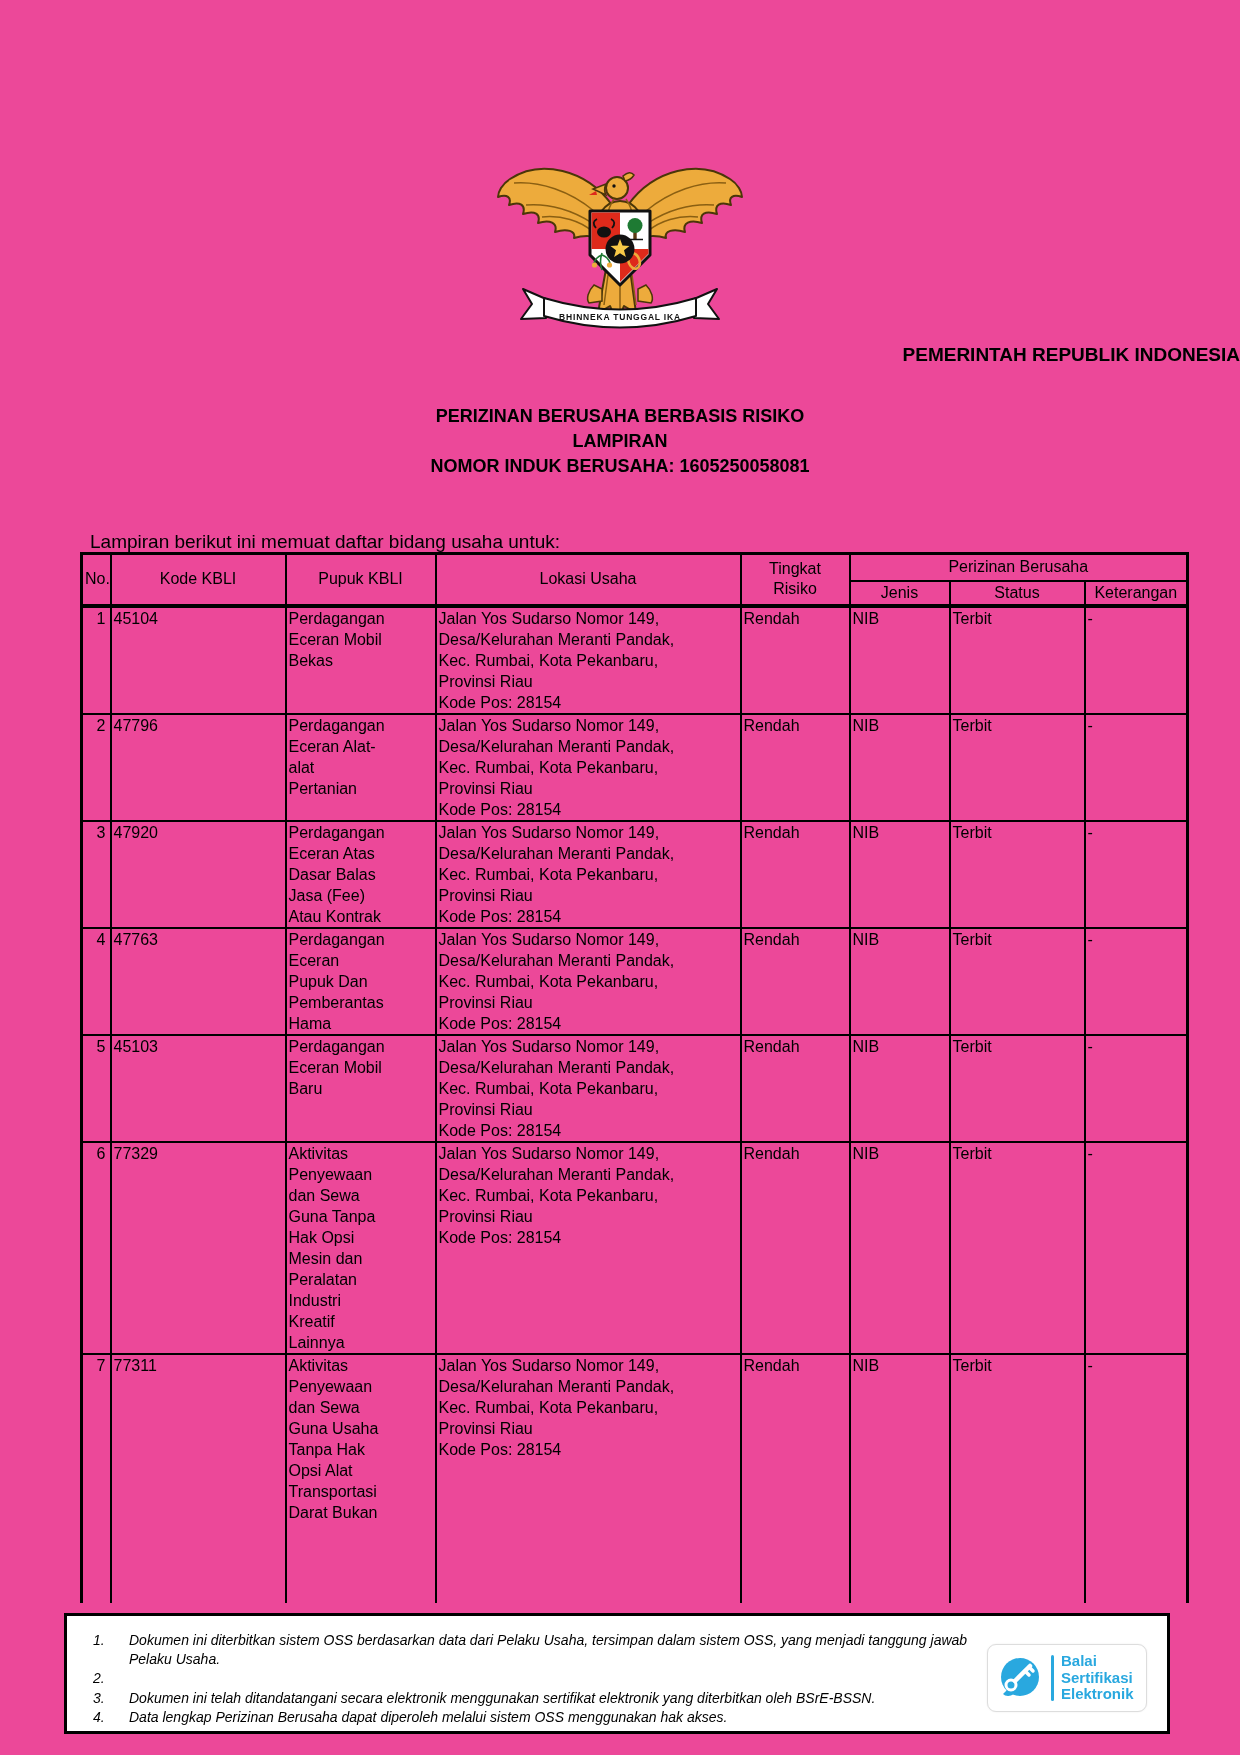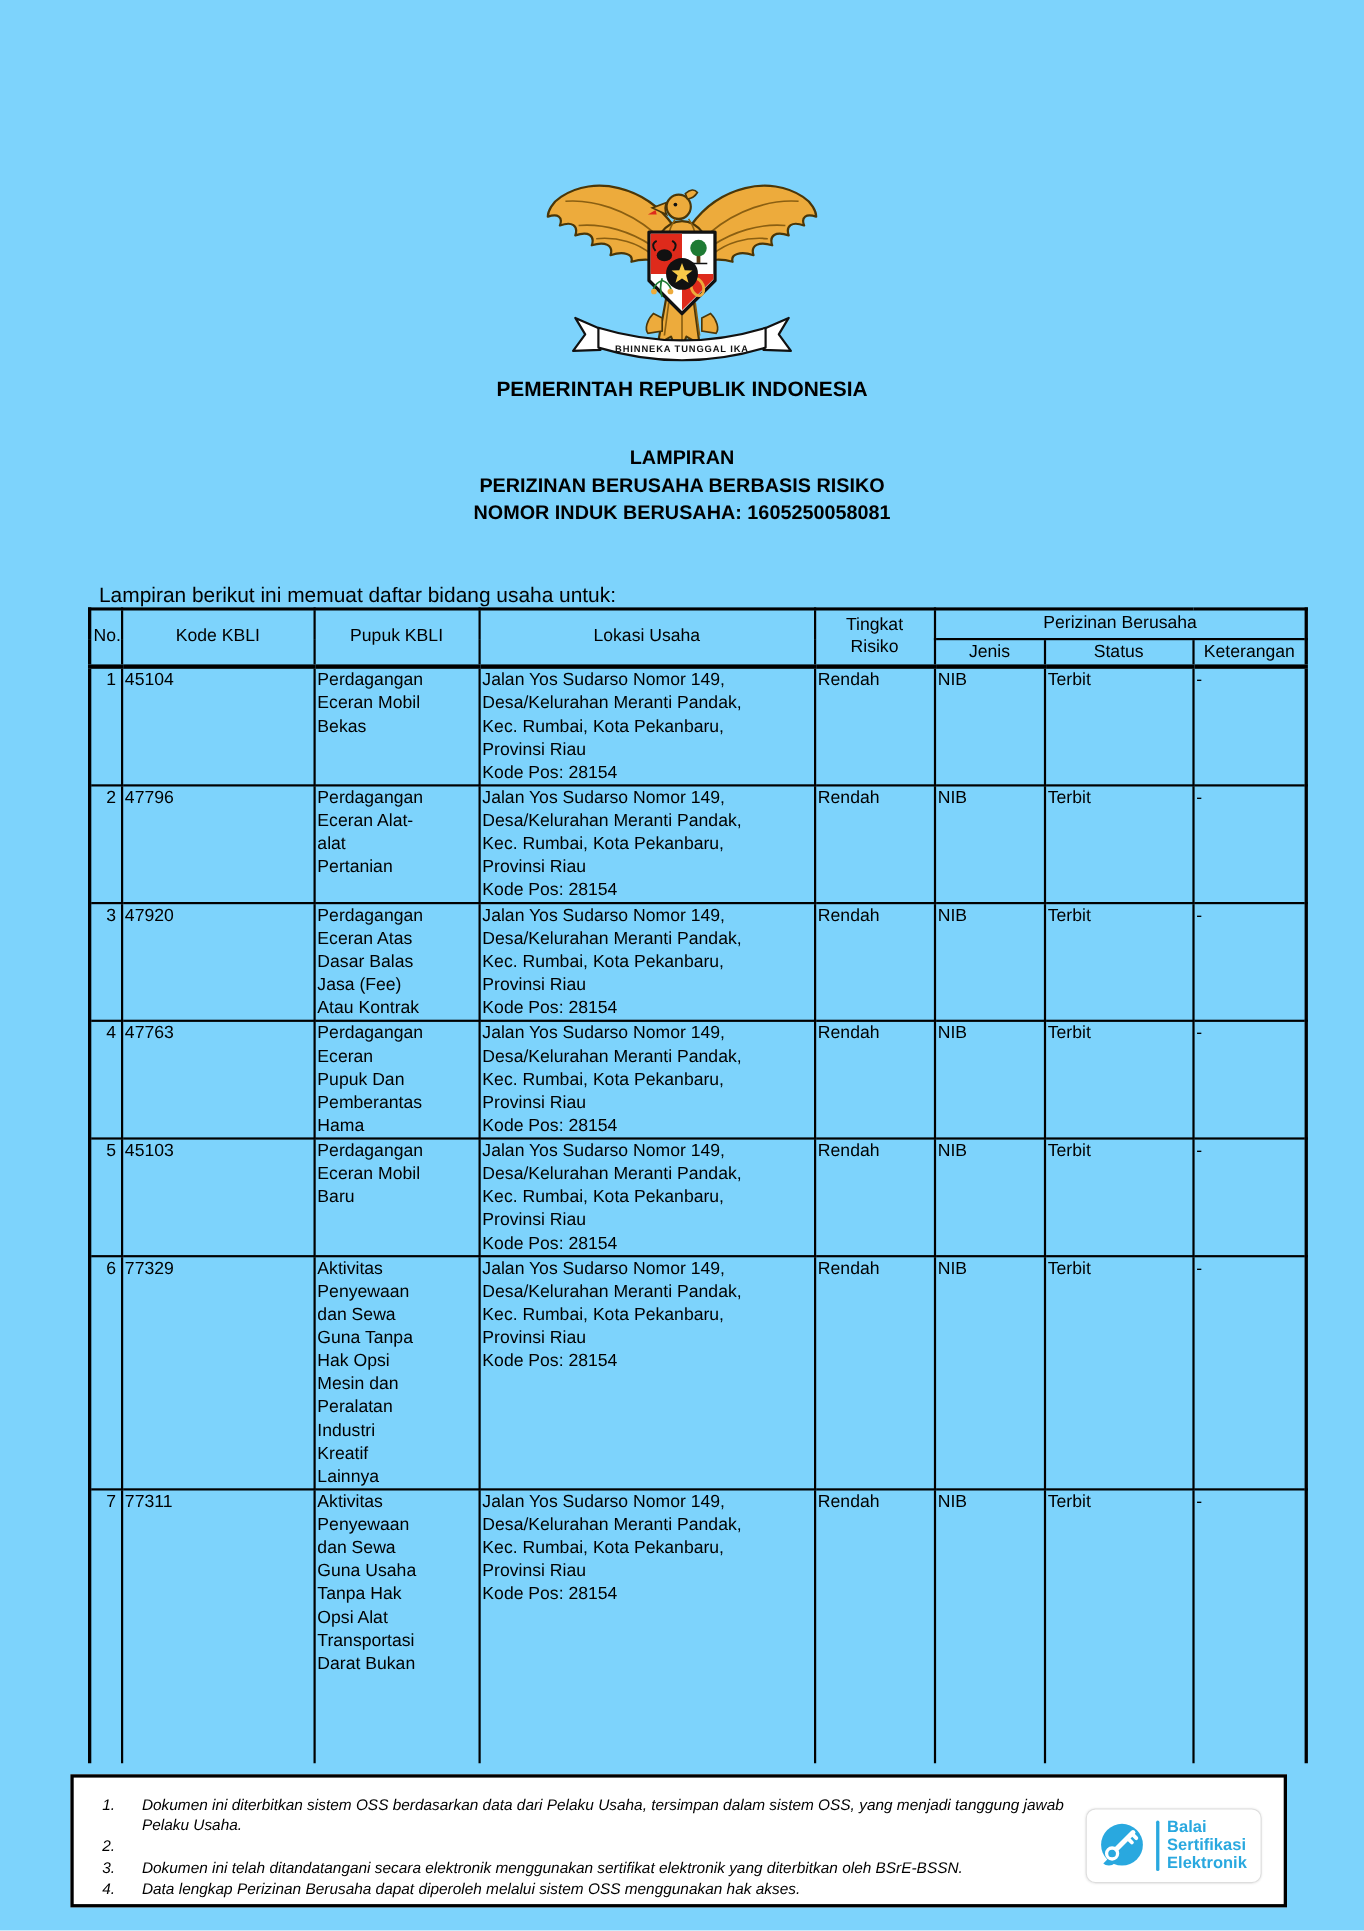--- a/index.html
+++ b/index.html
@@ -1,21 +1,21 @@
 <!DOCTYPE html>
 <html><head>
 <meta charset="utf-8">
 <style>
   html,body{margin:0;padding:0;background:#ffffff;}
-  .page{position:relative;width:1240px;height:1755px;background:#7dd3fc;
+  .page{position:relative;width:1240px;height:1755px;background:#ec4899;
         font-family:"Liberation Sans","DejaVu Sans",sans-serif;color:#000;overflow:hidden;}
 
   .emblem{position:absolute;top:143px;left:50%;transform:translateX(-50%);}
 
-  .title-gov{position:absolute;top:344px;left:0;width:100%;text-align:center;
+  .title-gov{position:absolute;top:344px;left:0;width:100%;text-align:right;
              font-size:19px;font-weight:bold;}
   .title-block{position:absolute;top:404px;left:0;width:100%;text-align:center;
                font-size:18px;font-weight:bold;line-height:25px;}
   .intro{position:absolute;top:531px;left:65px;font-size:19px;margin-left:25px;}
 
   .table-wrap{position:absolute;top:552px;left:64px;width:1114px;height:1051px;overflow:hidden;margin-left:16px;}
   table.doc{border-collapse:collapse;table-layout:fixed;width:1106px;border:3px solid #000;}
   table.doc th,table.doc td{border:2px solid #000;box-sizing:border-box;}
   table.doc thead th{font-weight:normal;font-size:16px;text-align:center;vertical-align:middle;
                      padding:1px 2px;line-height:20px;}
@@ -85,22 +85,22 @@
       <circle cx="104.5" cy="122" r="2.6" fill="#EDAB3C"></circle>
       <circle cx="119.5" cy="122" r="2.6" fill="#EDAB3C"></circle>
       <ellipse cx="144" cy="118" rx="5.5" ry="8" fill="none" stroke="#EDAB3C" stroke-width="2.6" transform="rotate(-20 144 118)"></ellipse>
       <circle cx="130" cy="106" r="14.5" fill="#111"></circle>
       <polygon points="130,96 132.5,102.6 139.5,102.9 134,107.3 135.9,114.1 130,110.2 124.1,114.1 126,107.3 120.5,102.9 127.5,102.6" fill="#F7C948"></polygon>
     </svg>
   </div>
 
   <div class="title-gov">PEMERINTAH REPUBLIK INDONESIA</div>
   <div class="title-block">
+    <div>PERIZINAN BERUSAHA BERBASIS RISIKO</div>
     <div>LAMPIRAN</div>
-    <div>PERIZINAN BERUSAHA BERBASIS RISIKO</div>
     <div>NOMOR INDUK BERUSAHA: 1605250058081</div>
   </div>
 
   <div class="intro">Lampiran berikut ini memuat daftar bidang usaha untuk:</div>
 
   <div class="table-wrap">
     <table class="doc">
       <colgroup>
         <col style="width:29px">
           <col style="width:175px">

